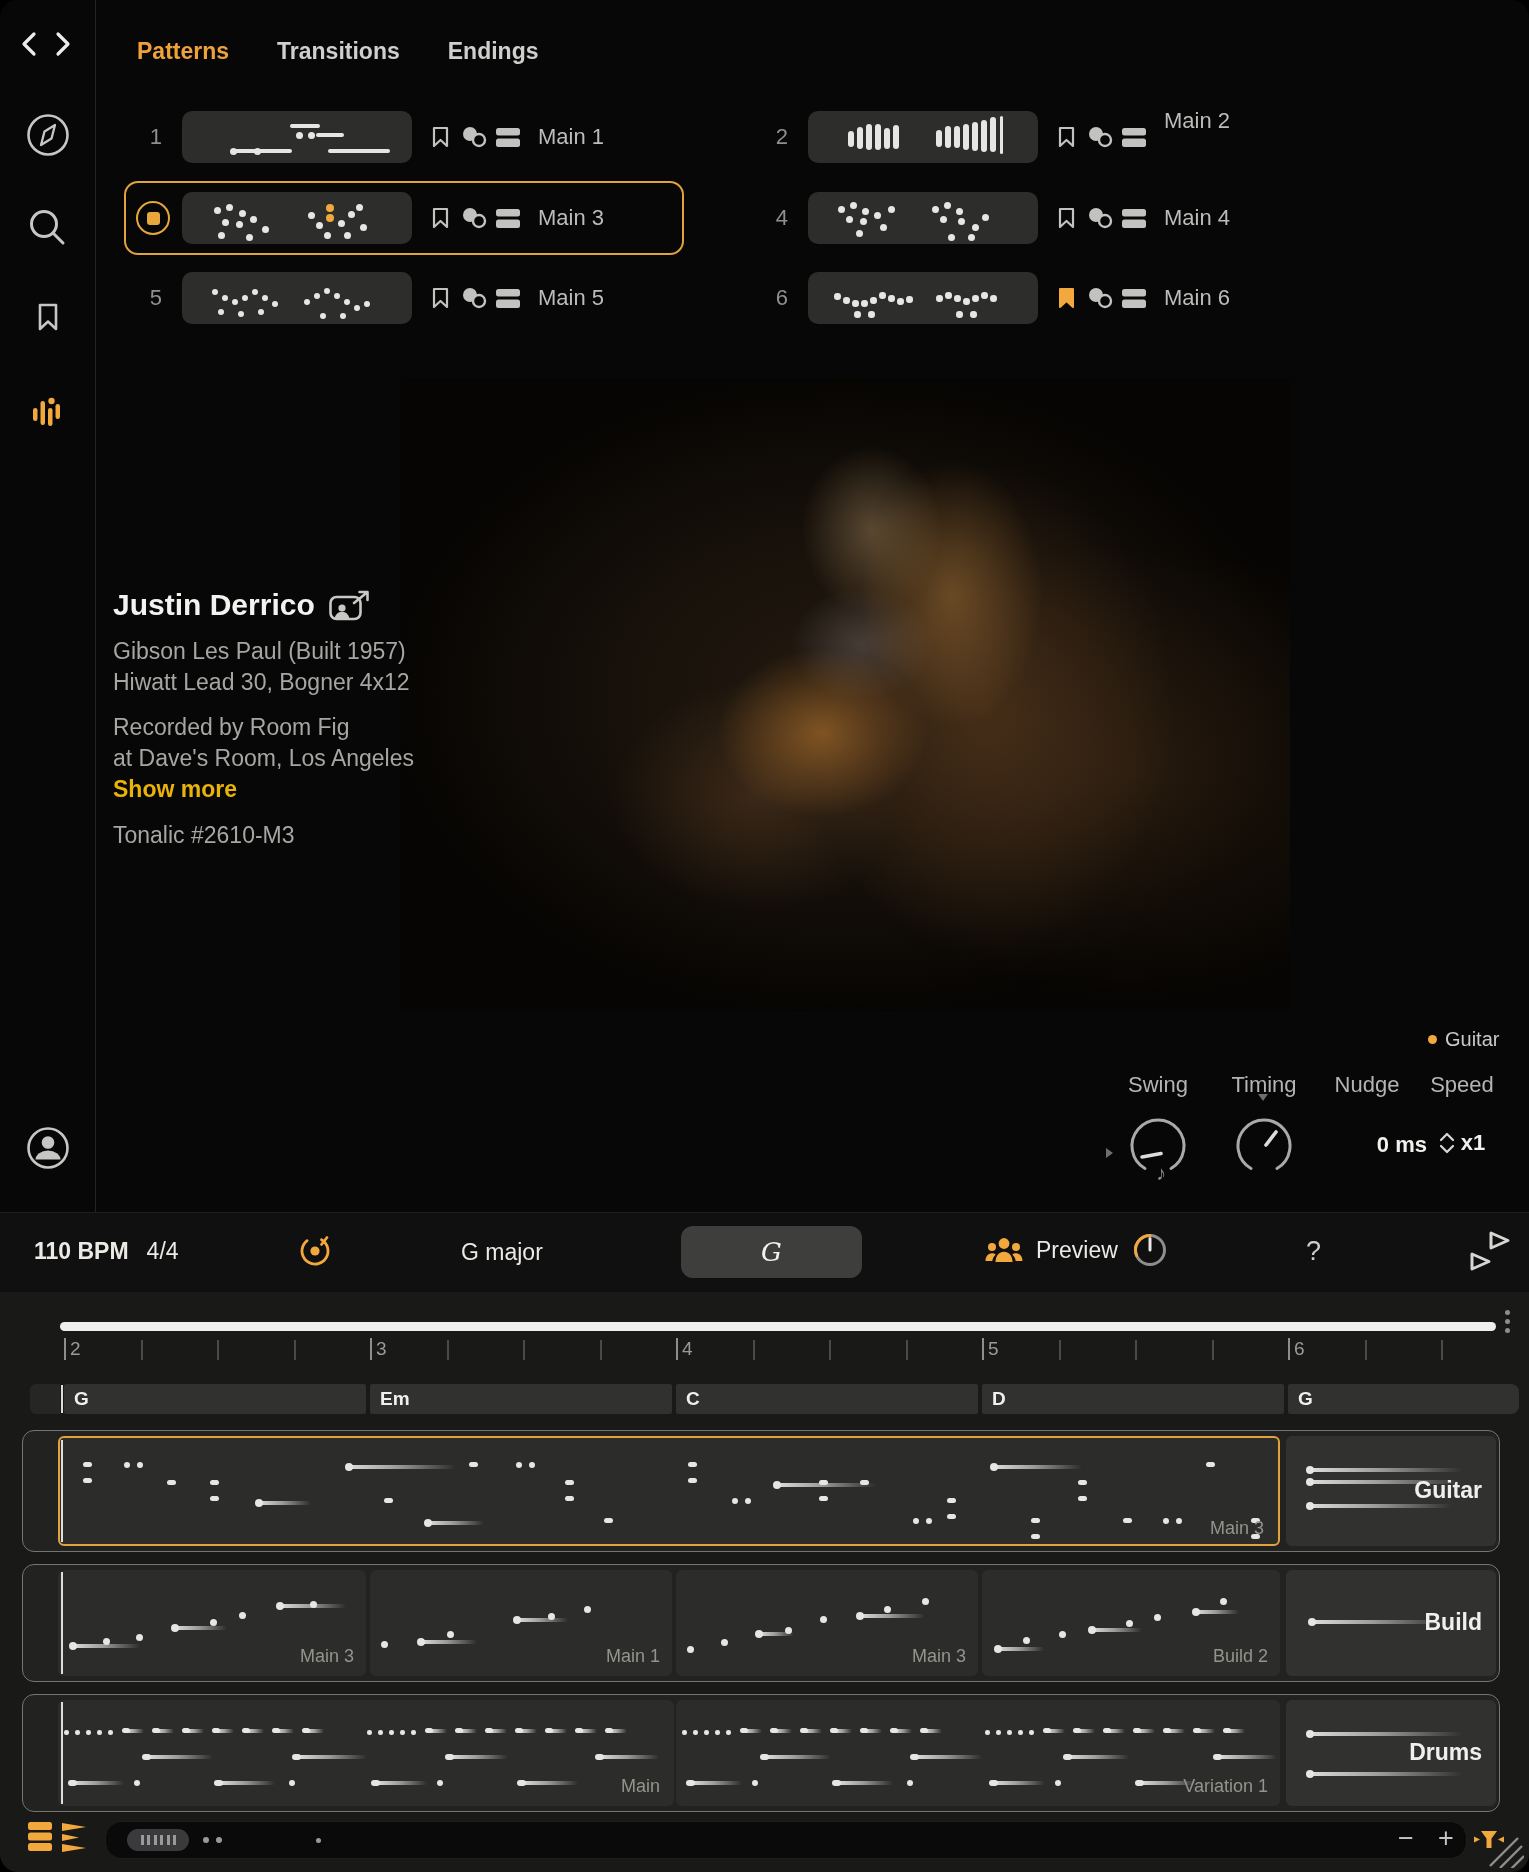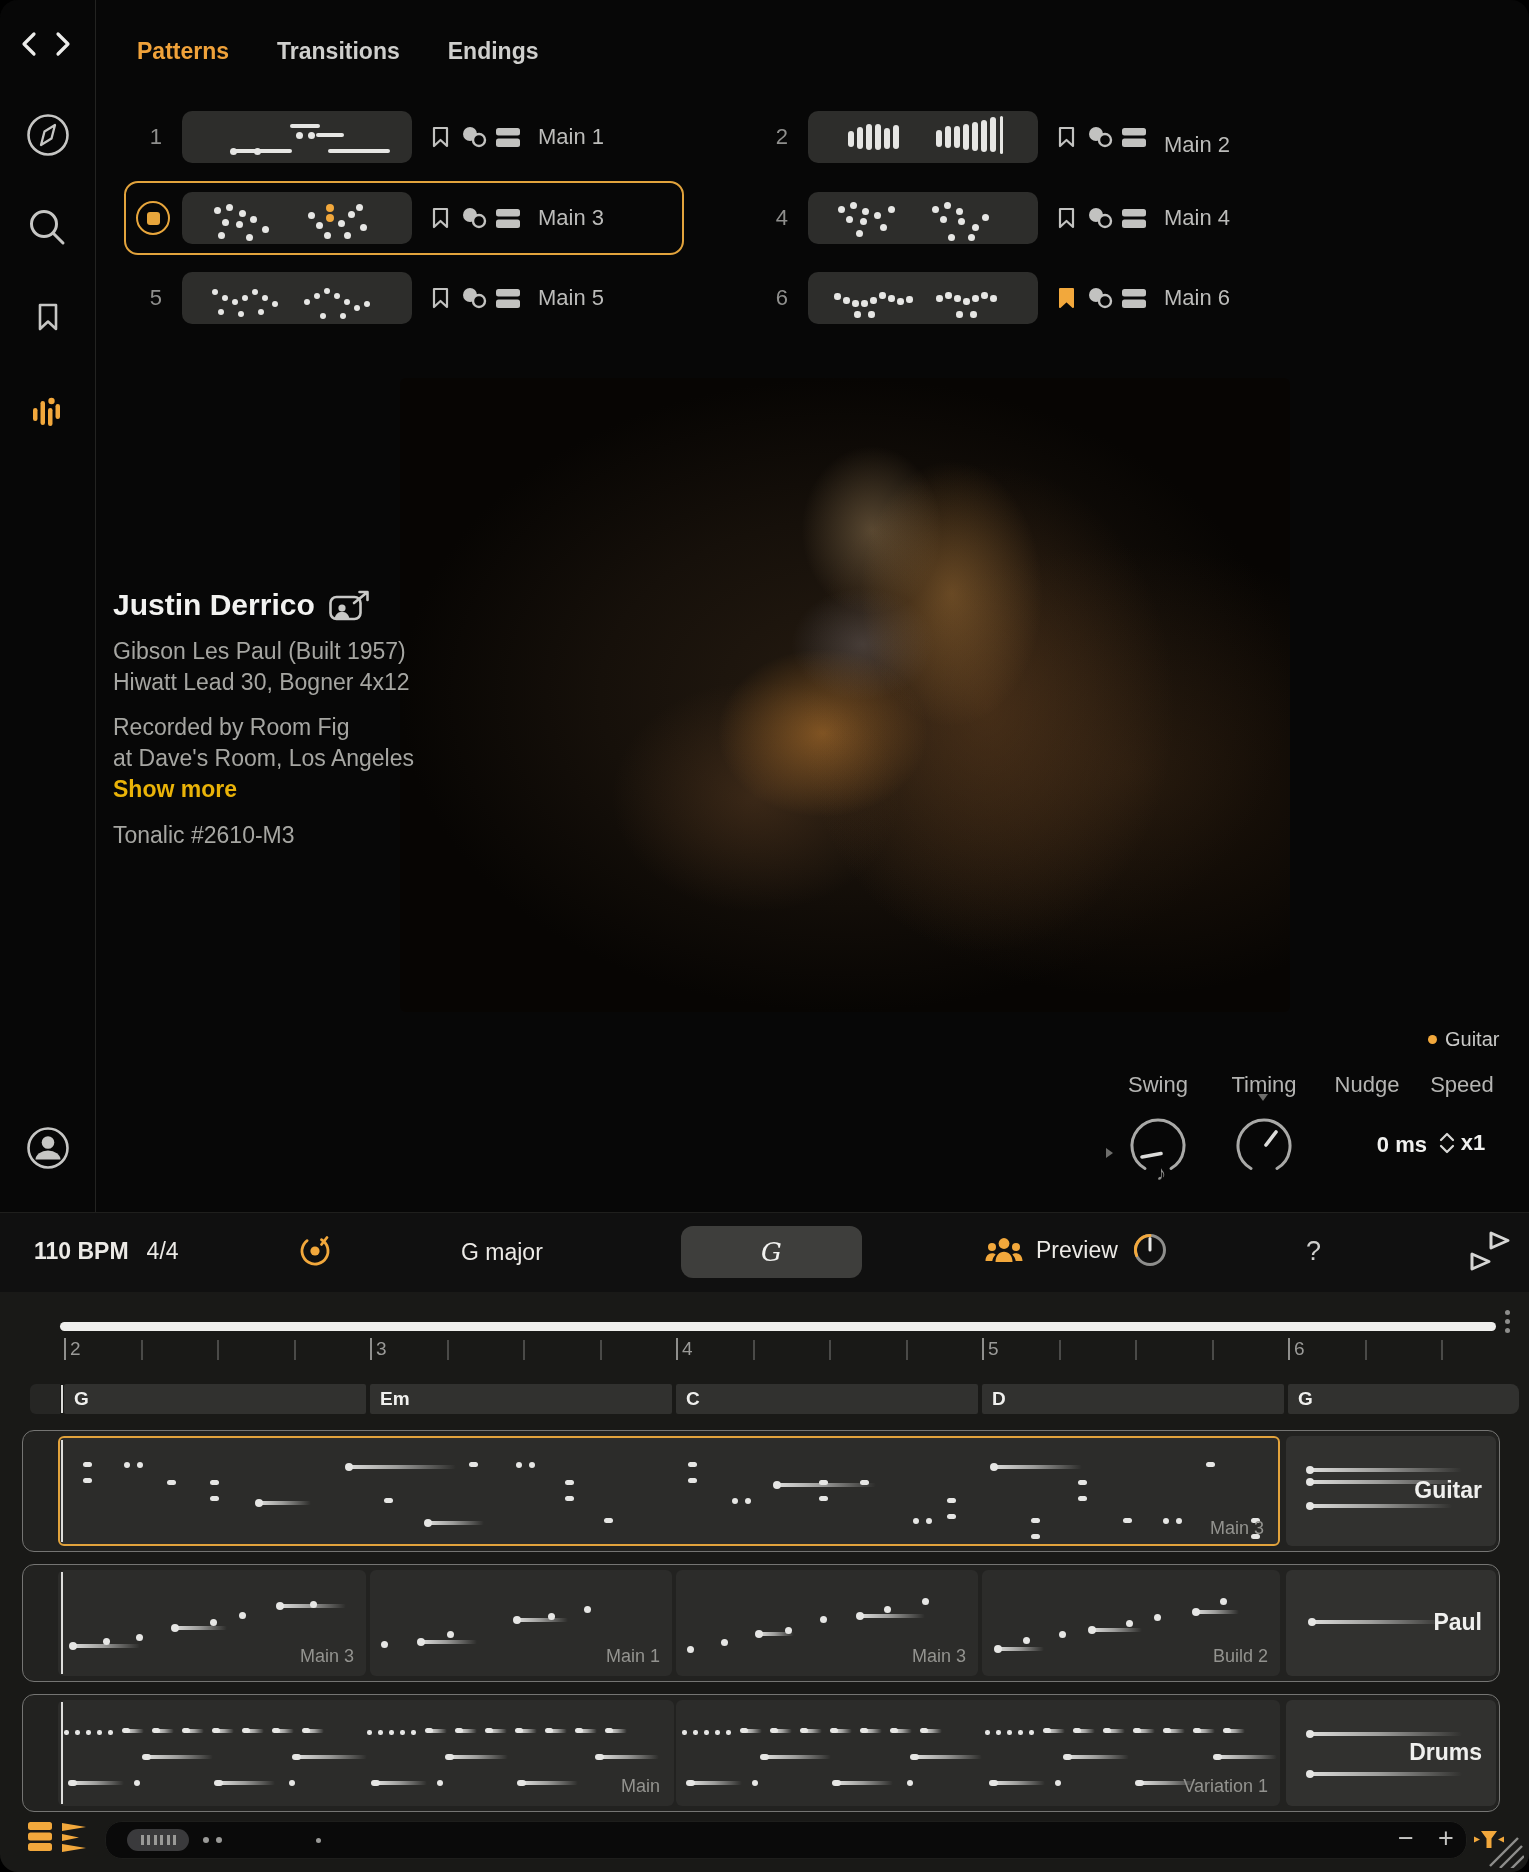--- a/index.html
+++ b/index.html
@@ -151,21 +151,21 @@
       <path d="M2 2 H15 V20 L8.5 14 L2 20 Z" fill="none" stroke="#c2c2c0" stroke-width="2.2" stroke-linejoin="round"></path>
     </svg>
   <svg class="a" style="left:1088px;top:126px" width="26" height="22">
       <circle cx="8" cy="8" r="7" fill="#c2c2c0"></circle>
       <circle cx="17" cy="14" r="6" fill="#070707" stroke="#c2c2c0" stroke-width="2.4"></circle>
     </svg>
   <svg class="a" style="left:1122px;top:128px" width="24" height="19">
       <rect x="0" y="0" width="24" height="7.5" rx="2.5" fill="#c2c2c0"></rect>
       <rect x="0" y="10.5" width="24" height="8.5" rx="2.5" fill="#c2c2c0"></rect>
     </svg>
-  <span class="a plabel" style="left:1164px;top:132px">Main 2</span>
+  <span class="a plabel" style="left:1164px;top:108px">Main 2</span>
 
   <div class="a thumb" style="left:182px;top:192px">
       <i class="nd" style="left: 32px; top: 15px; width: 7px; height: 7px; background: rgb(230, 230, 228);"></i>
       <i class="nd" style="left: 44px; top: 12px; width: 7px; height: 7px; background: rgb(230, 230, 228);"></i>
       <i class="nd" style="left: 57px; top: 18px; width: 7px; height: 7px; background: rgb(230, 230, 228);"></i>
       <i class="nd" style="left: 40px; top: 27px; width: 7px; height: 7px; background: rgb(230, 230, 228);"></i>
       <i class="nd" style="left: 54px; top: 29px; width: 7px; height: 7px; background: rgb(230, 230, 228);"></i>
       <i class="nd" style="left: 68px; top: 24px; width: 7px; height: 7px; background: rgb(230, 230, 228);"></i>
       <i class="nd" style="left: 36px; top: 40px; width: 7px; height: 7px; background: rgb(230, 230, 228);"></i>
       <i class="nd" style="left: 64px; top: 42px; width: 7px; height: 7px; background: rgb(230, 230, 228);"></i>
@@ -528,21 +528,21 @@
   <span class="a rlabel" style="left:250px;top:1646px">Main 3</span>
   <span class="a rlabel" style="left:556px;top:1646px">Main 1</span>
   <span class="a rlabel" style="left:862px;top:1646px">Main 3</span>
   <span class="a rlabel" style="left:1164px;top:1646px">Build 2</span>
   <div class="a rhead" style="top:1570px;height:106px">
     <div class="a" style="inset:0">
         <i class="nd" style="left: 22px; top: 48px; width: 8px; height: 8px; background: rgb(230, 230, 228);"></i>
         <i class="nl" style="left: 26px; top: 50px; width: 132px; height: 4px;"></i>
       </div>
   </div>
-  <span class="a rname" style="left:1290px;top:1609px">Paul</span>
+  <span class="a rname" style="left:1290px;top:1609px">Build</span>
 
   <div class="a trackbox" style="top:1694px;height:118px"></div>
   <div class="a region" style="left:58px;top:1700px;width:616px;height:106px">
       <div class="a" style="inset:0">
         <i class="nd" style="left: 6px; top: 30px; width: 4.5px; height: 4.5px; background: rgb(230, 230, 228);"></i>
         <i class="nd" style="left: 17px; top: 30px; width: 4.5px; height: 4.5px; background: rgb(230, 230, 228);"></i>
         <i class="nd" style="left: 28px; top: 30px; width: 4.5px; height: 4.5px; background: rgb(230, 230, 228);"></i>
         <i class="nd" style="left: 39px; top: 30px; width: 4.5px; height: 4.5px; background: rgb(230, 230, 228);"></i>
         <i class="nd" style="left: 50px; top: 30px; width: 4.5px; height: 4.5px; background: rgb(230, 230, 228);"></i>
         <i class="nd2" style="left: 64px; top: 28px; width: 8px; height: 5px;"></i>

